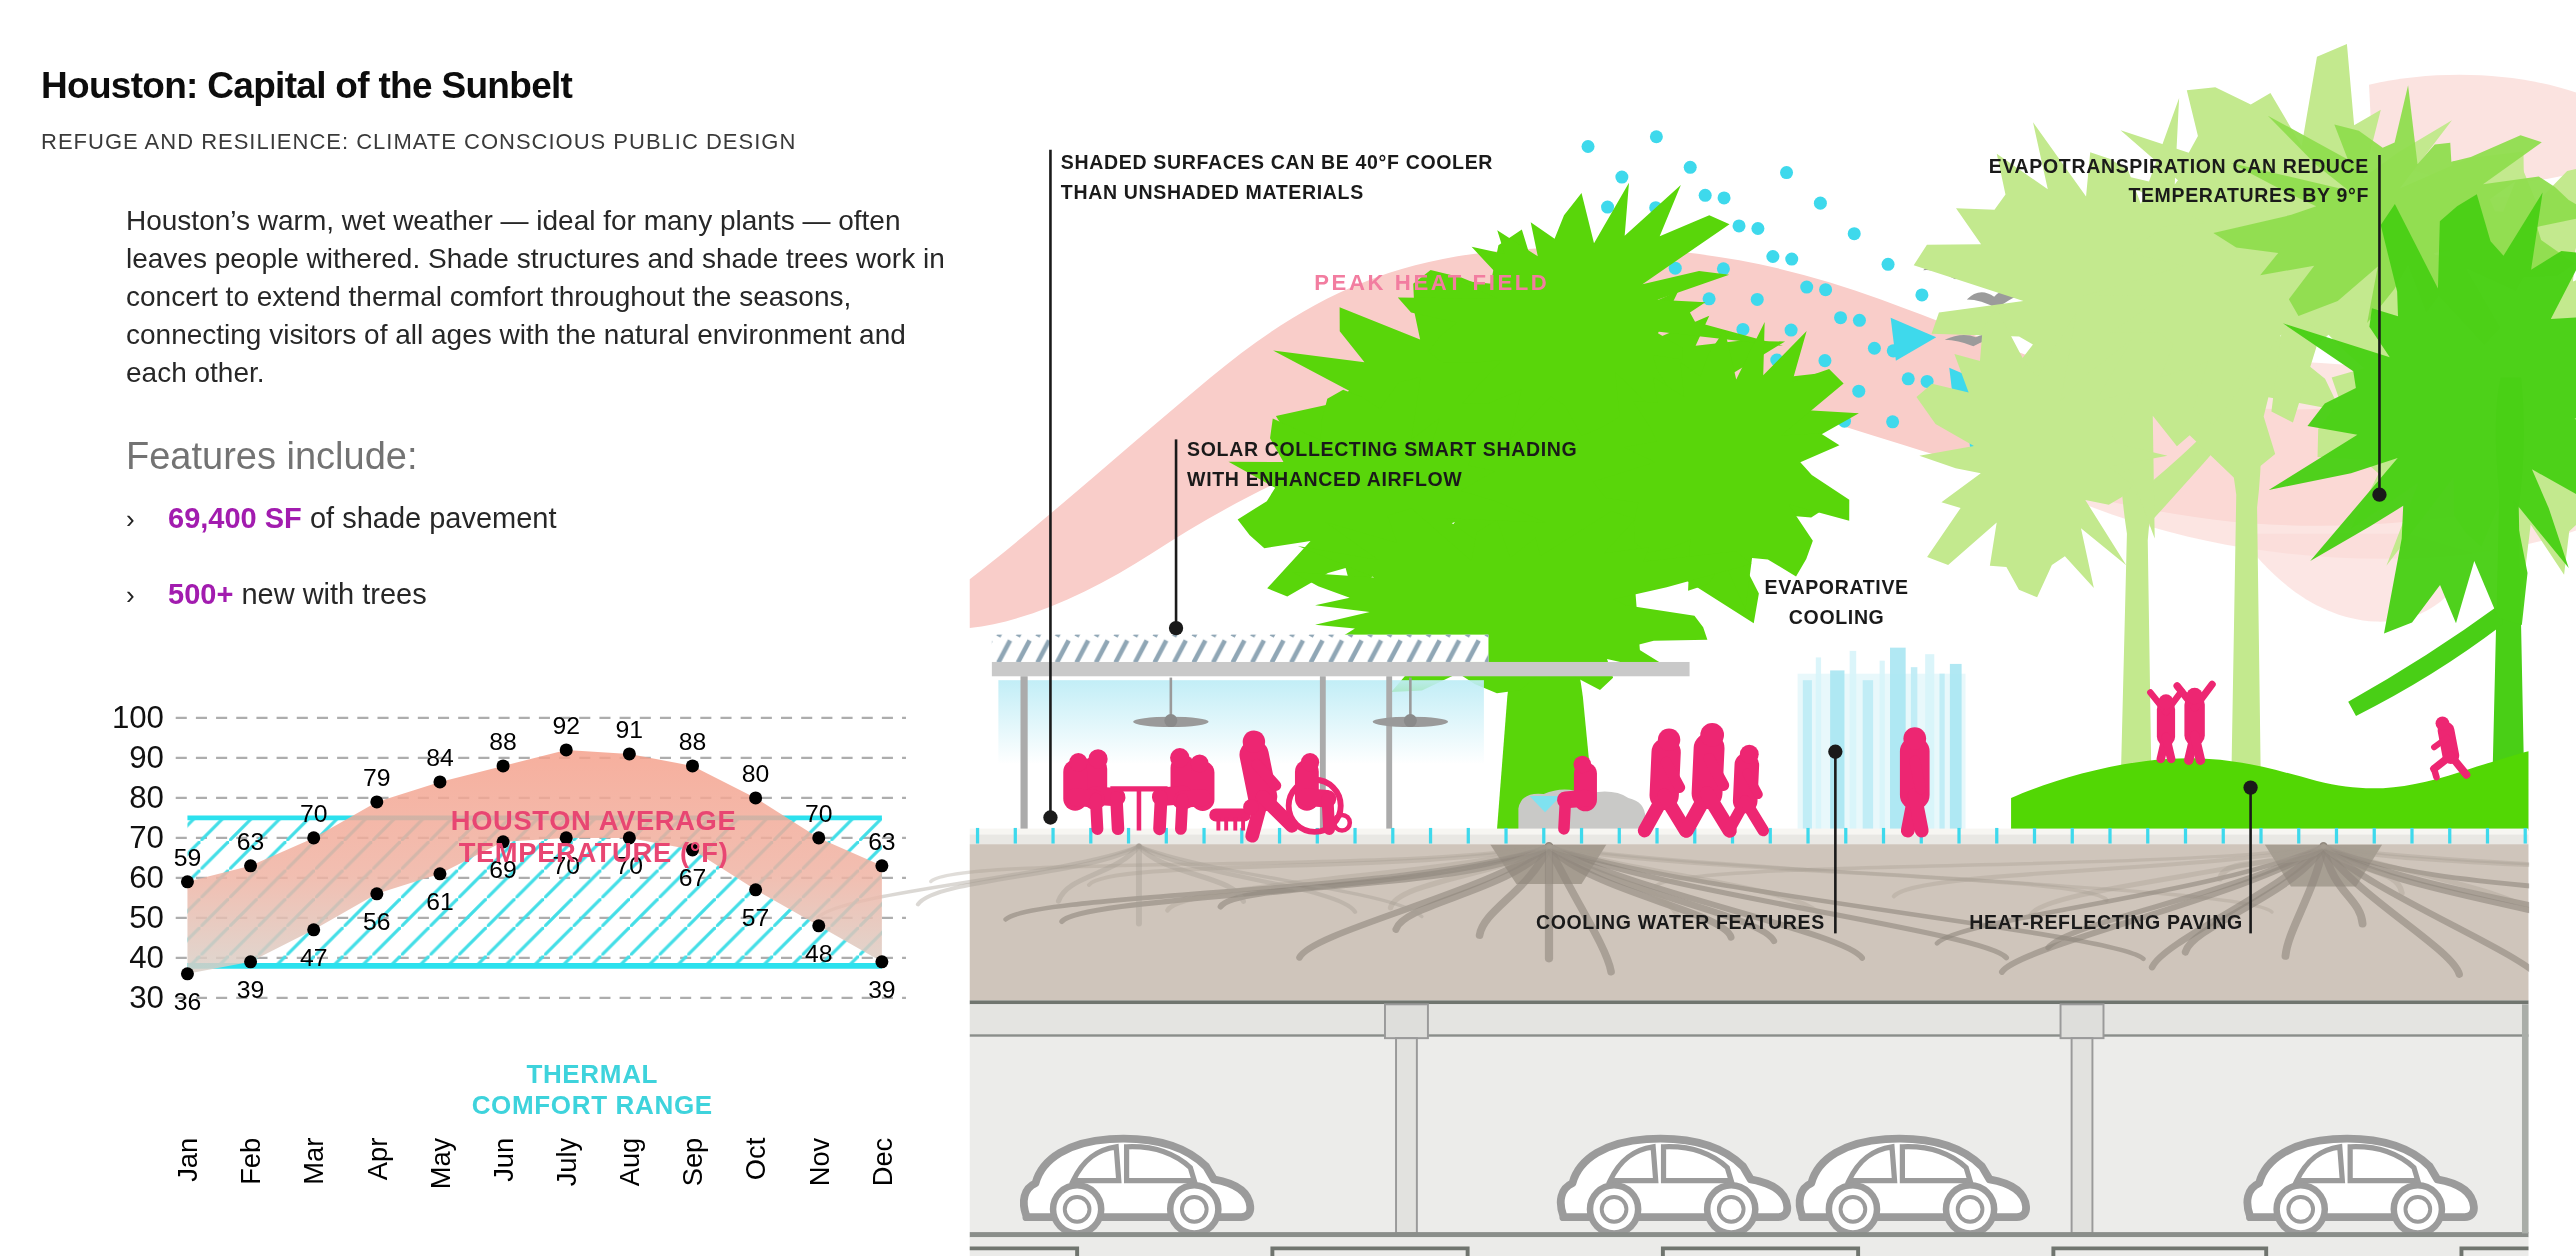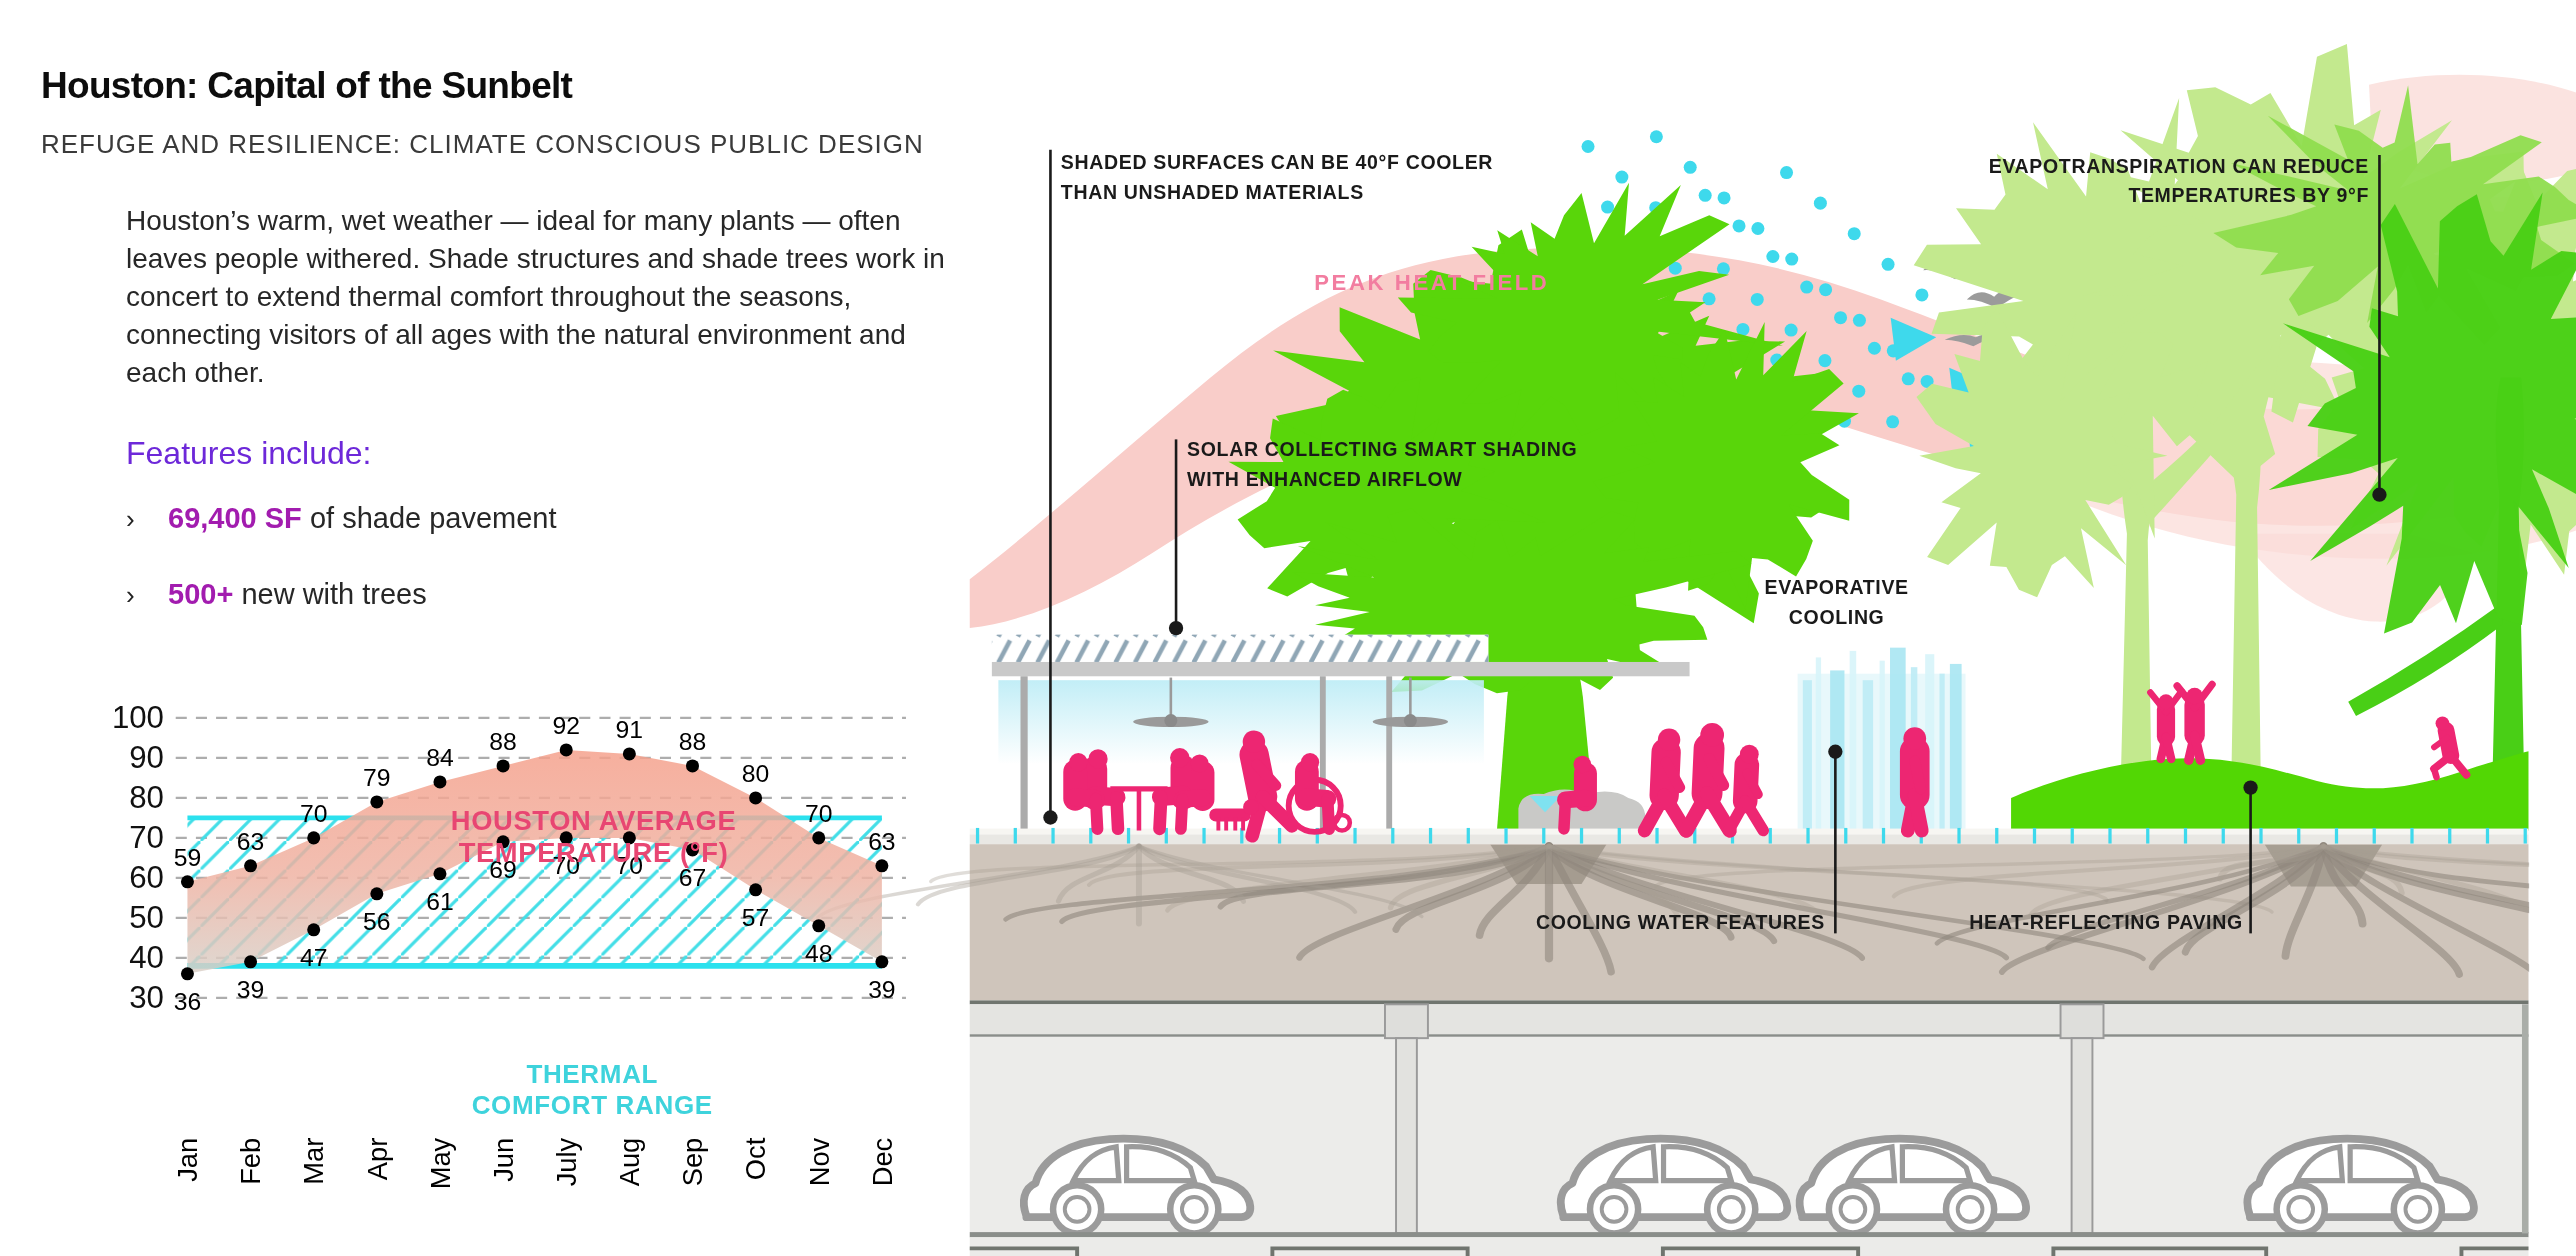--- a/index.html
+++ b/index.html
@@ -1,22 +1,22 @@
 <!DOCTYPE html>
 <html style="font-size:10.4px"><head>
 <meta charset="utf-8">
 <style>
   html,body{margin:0;padding:0;background:#fff;}
   #page{position:relative;width:2576px;height:1257px;background:#ffffff;overflow:hidden;
         font-family:"Liberation Sans", sans-serif;color:#111;margin-top:39px;}
   .abs{position:absolute;}
   #title{left:41px;top:26px;font-size:37px;font-weight:bold;letter-spacing:-0.7px;white-space:nowrap;color:#0d0d0d;}
-  #subtitle{left:41px;top:90px;font-size:26px;letter-spacing:1px;color:#3a3a3a;white-space:nowrap;}
+  #subtitle{left:41px;top:90px;font-size:22px;letter-spacing:1px;color:#3a3a3a;white-space:nowrap;}
   #intro{left:126px;top:163px;width:827px;font-size:28px;line-height:38px;color:#272727;}
-  #features-heading{left:126px;top:396px;font-size:32px;color:#6d28d9;}
+  #features-heading{left:126px;top:396px;font-size:38px;color:#737373;}
   .feature{position:absolute;left:126px;font-size:29px;color:#272727;white-space:nowrap;}
   .feature .bullet{display:inline-block;width:42px;font-size:26px;color:#222;}
   .feature b{font-weight:bold;color:#a21caf;}
   svg text{font-family:"Liberation Sans", sans-serif;}
   .ann{font-size:30px;font-weight:bold;letter-spacing:1px;fill:#1a1a1a;}
   .annpink{font-size:34px;font-weight:bold;letter-spacing:4px;fill:#F27DA0;}
 </style>
 </head>
 <body>
 

